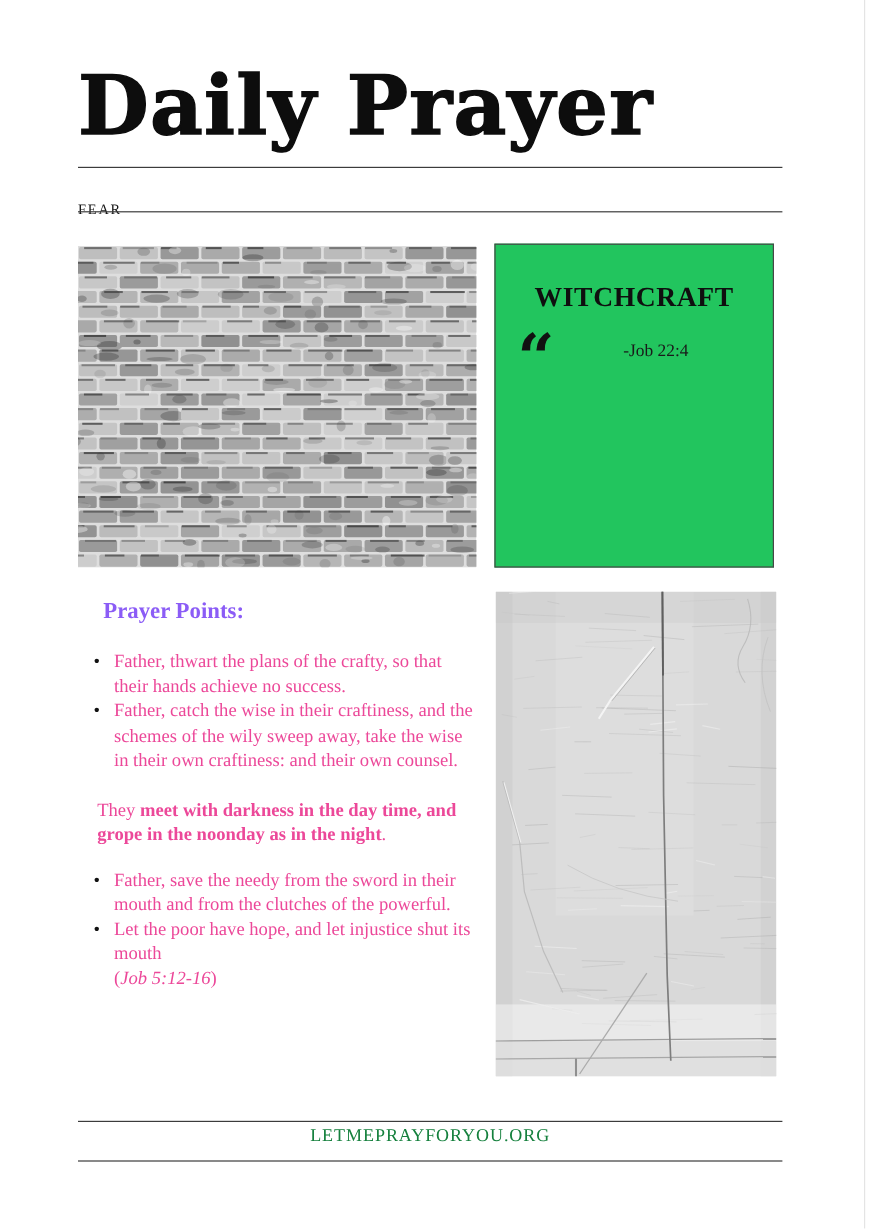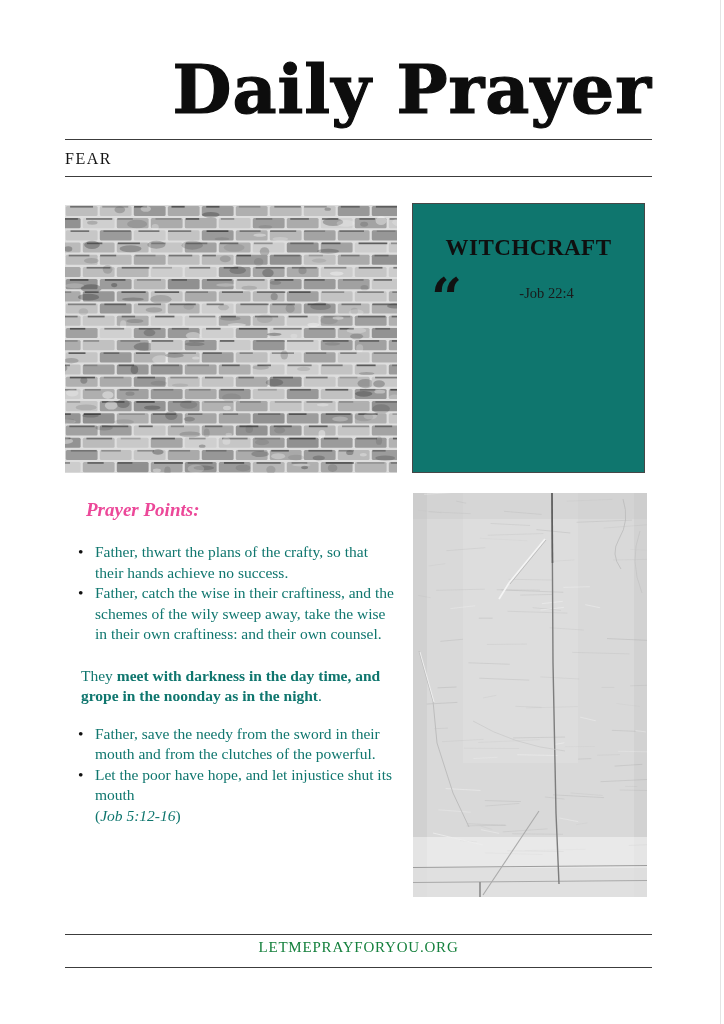--- a/index.html
+++ b/index.html
@@ -9,75 +9,75 @@
     background:#ffffff;
     font-family:"Liberation Serif", serif;
     color:#1c1c1c;
     overflow:hidden;
   }
   .page-edge{position:absolute;right:3px;top:0;width:1px;height:100%;background:#e4e4e4;}
 
   
   .masthead{
     position:absolute;top:52px;left:65px;width:587px;
-    text-align:right;
+    text-align:left;
     font-family:"DejaVu Serif", serif;
     font-weight:bold;
     font-size:68px;line-height:74px;
     letter-spacing:1px;
     color:#0d0d0d;
     -webkit-text-stroke:1.2px #0d0d0d;
   }
   .rule{position:absolute;left:65px;width:587px;height:1.4px;background:#3c3c3c;}
   .rule-h1{top:139px;}
   .rule-h2{top:176px;}
   .rule-f1{top:934px;}
   .rule-f2{top:967px;}
   .meta{
-    position:absolute;top:147px;left:65px;width:587px;height:24px;
+    position:absolute;top:162px;left:65px;width:587px;height:24px;
     display:flex;justify-content:space-between;align-items:center;
-    font-size:16px;color:#141414;
+    font-size:12px;color:#141414;
   }
   .meta .cat{letter-spacing:1.5px;}
   .meta .date{letter-spacing:0.5px;}
 
   
   .brick-photo{position:absolute;left:65px;top:205px;width:332px;height:268px;}
   .brick-photo svg{display:block;width:100%;height:100%;}
   .marble-photo{position:absolute;left:413px;top:493px;width:234px;height:404px;}
   .marble-photo svg{display:block;width:100%;height:100%;}
 
   
   .wbox{
     position:absolute;left:412px;top:203px;width:233px;height:270px;
-    border:1.5px solid #474747;background:#0f766e;box-sizing:border-box;
+    border:1.5px solid #474747;background:#22c55e;box-sizing:border-box;
   }
   .wtitle{
     margin-top:31px;text-align:center;
     font-weight:bold;font-size:23px;letter-spacing:0.5px;color:#0f0f0f;
     font-family:"Liberation Serif", serif;
   }
   .qarea{position:relative;margin-top:24px;}
   .qmark{
     position:absolute;left:18px;top:-14px;
     font-family:"DejaVu Serif", serif;
     font-weight:bold;font-size:54px;line-height:1;color:#111;
   }
   .qwrap{margin:0 22px 0 58px;text-align:center;}
   .qtext{font-style:italic;font-size:13.5px;line-height:21px;color:#1a1a1a;}
   .qref{margin-top:17px;font-size:14.5px;color:#1a1a1a;}
 
   
   .prayer-heading{
     position:absolute;left:86px;top:499px;
-    font-weight:bold;font-size:19px;color:#ec4899;font-style:italic;
+    font-weight:bold;font-size:19px;color:#8b5cf6;
   }
   .col-left{
     position:absolute;left:65px;top:542px;width:334px;
-    font-size:15.5px;line-height:20.5px;color:#0f766e;
+    font-size:15.5px;line-height:20.5px;color:#ec4899;
   }
   ul.plist{list-style:none;margin:0;padding:0 0 0 30px;}
   ul.plist li{position:relative;}
   ul.plist li::before{
     content:"\2022";
     position:absolute;left:-17px;top:0;
     font-size:15.5px;color:#111;
   }
   .interlude{margin:21px 0 0 16px;}
   .interlude b{font-weight:bold;}

